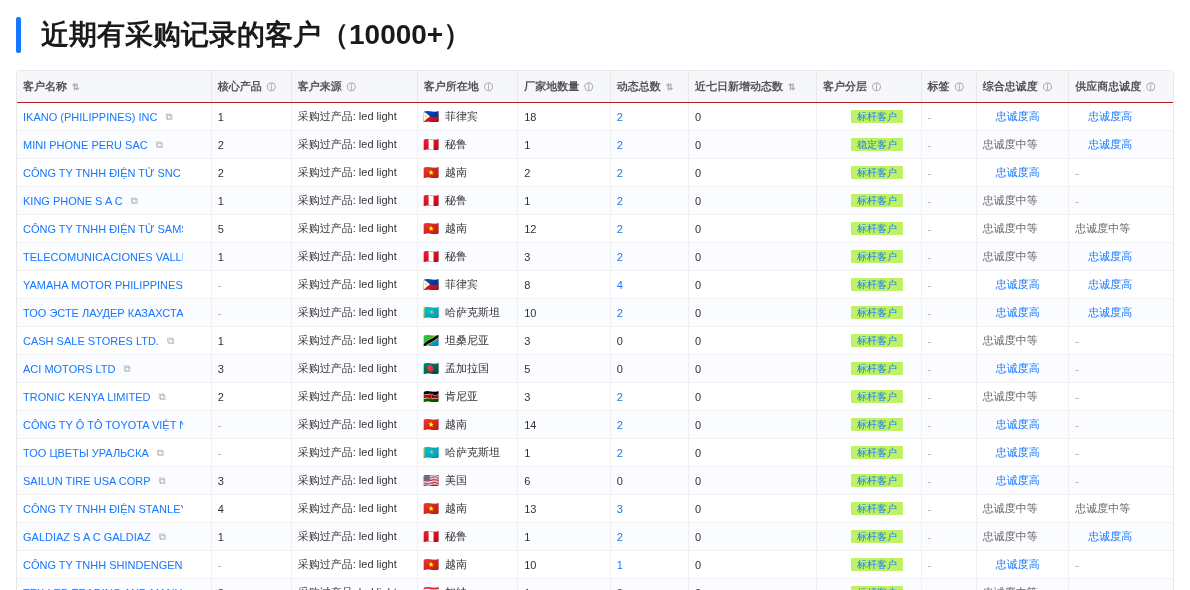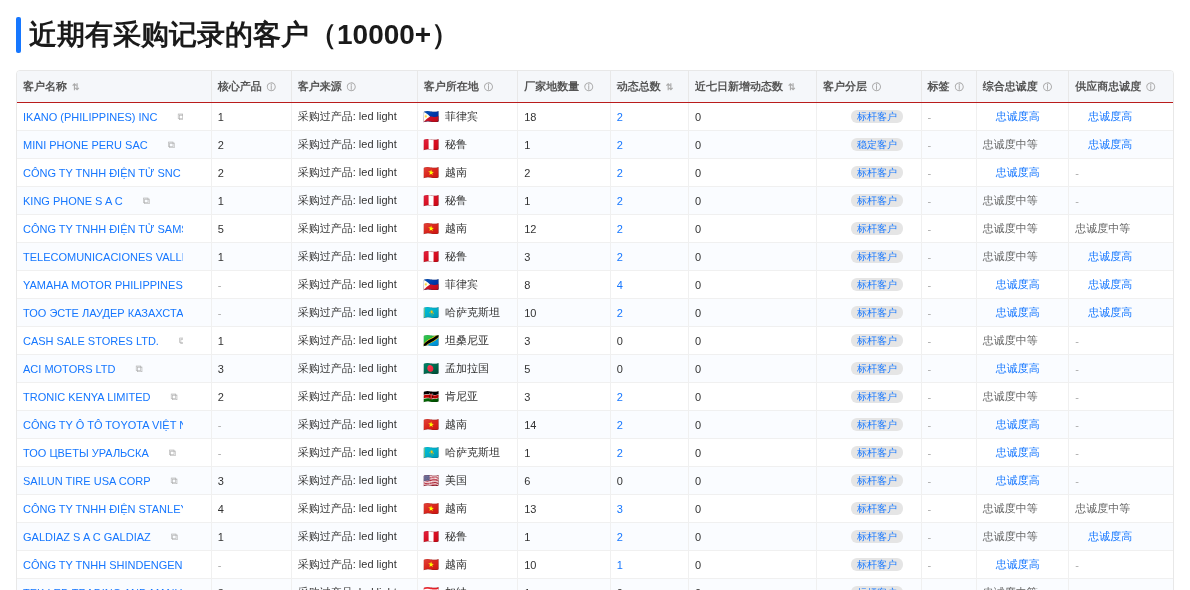--- a/index.html
+++ b/index.html
@@ -1,20 +1,20 @@
 <!DOCTYPE html>
 <html><head>
   <meta charset="utf-8">
   <style>
     * { box-sizing: border-box; margin: 0; padding: 0; }
     body { font-family: -apple-system, BlinkMacSystemFont, "Segoe UI", Arial, sans-serif; font-size: 12px; background: #fff; color: #333; }
     
     .page-container { width: 1190px; min-height: 590px; padding: 16px; background: #fff; }
     
-    .page-title { font-size: 28px; font-weight: 700; color: #1a1a1a; margin-bottom: 16px; display: flex; align-items: center; gap: 8px; }
+    .page-title { font-size: 28px; font-weight: 700; color: #1a1a1a; margin-bottom: 16px; display: flex; align-items: center; gap: 20px; }
     .title-bar { width: 5px; height: 36px; background: #1677ff; border-radius: 2px; flex-shrink: 0; }
     
     .table-wrapper { width: 100%; overflow-x: auto; border: 1px solid #e8e8e8; border-radius: 4px; }
     
     table { width: 100%; border-collapse: collapse; font-size: 11px; }
     
     thead tr { background: #f5f7fa; }
     thead th { 
       padding: 8px 6px; 
       text-align: left; 
@@ -34,26 +34,26 @@
     tbody tr:nth-child(even) { background: #fafcff; }
     
     tbody td { 
       padding: 6px 6px; 
       border-right: 1px solid #f0f0f0;
       vertical-align: middle;
       white-space: nowrap;
     }
     tbody td:last-child { border-right: none; }
     
-    .customer-name { color: #1677ff; font-weight: 500; display: flex; align-items: center; gap: 20px; max-width: 160px; overflow: hidden; text-overflow: ellipsis; }
+    .customer-name { color: #1677ff; font-weight: 500; display: flex; align-items: center; gap: 8px; max-width: 160px; overflow: hidden; text-overflow: ellipsis; }
     .copy-icon { color: #aaa; font-size: 10px; cursor: pointer; flex-shrink: 0; }
     
     .blue-num { color: #1677ff; font-weight: 500; }
     
-    .tag-standard { background: #e5e5e5; color: #1677ff; padding: 1px 6px; border-radius: 6px; font-size: 10px; margin-left: 28px; }
+    .tag-standard { background: #bef264; color: #1677ff; padding: 1px 6px; border-radius: 1px; font-size: 10px; margin-left: 28px; }
     
     .loyalty-high { color: #1677ff; font-weight: 500; margin-left: 13px; }
     .loyalty-mid { color: #666; }
     
     .flag { font-size: 13px; margin-right: 2px; }
     .country-cell { display: flex; align-items: center; gap: 3px; }
     
     .dash { color: #aaa; }
   </style>
 </head>

